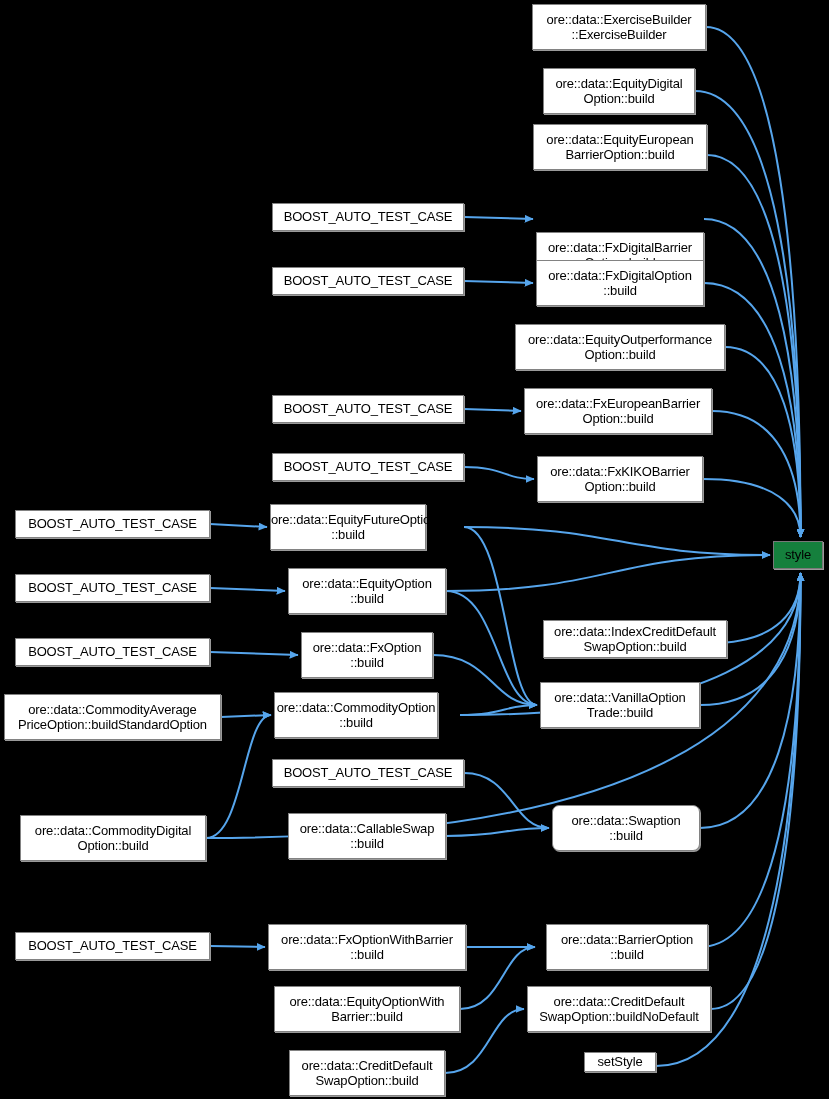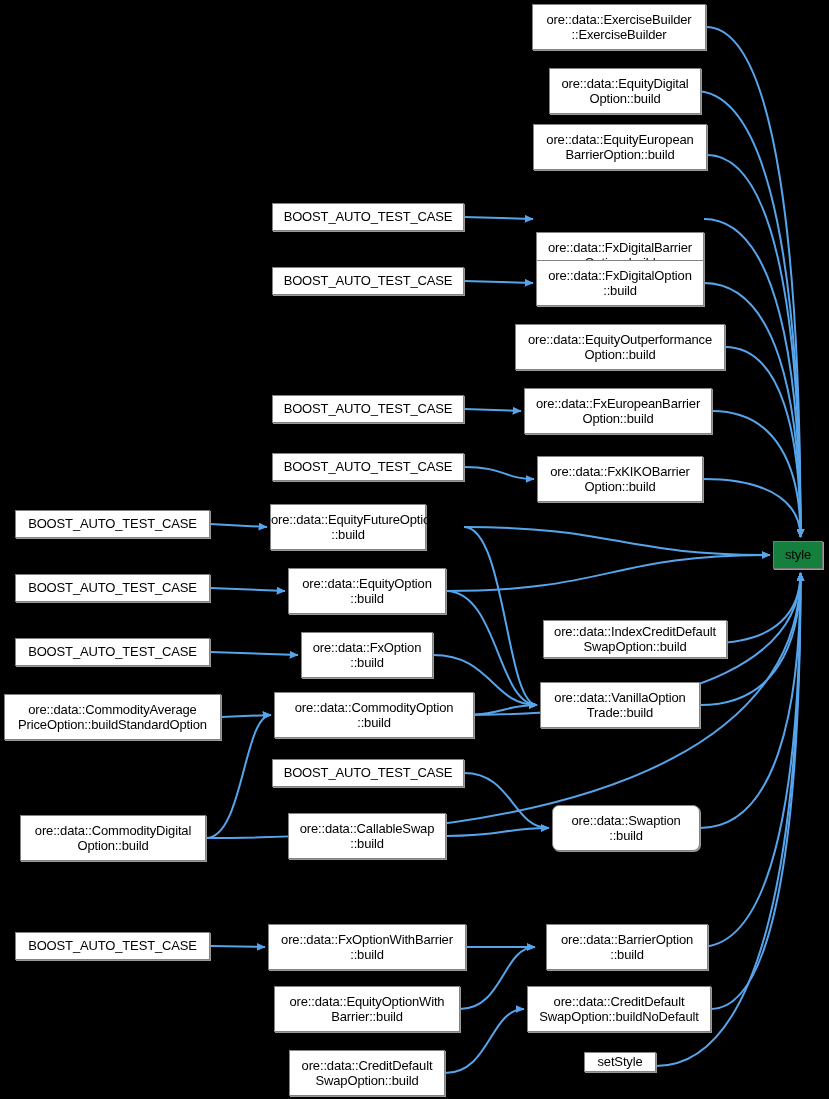--- a/index.html
+++ b/index.html
@@ -73,21 +73,21 @@
         <path d="M460,1009 C502.9,1009 502.9,947 535,947" marker-end="url(#ah)"></path>
         <path d="M711,1009 C778.125,1009 800.5,811 800.5,573" marker-end="url(#ah)"></path>
         <path d="M445,1073 C490.1,1073 490.1,1009 524,1009" marker-end="url(#ah)"></path>
         <path d="M656,1066 C764.375,1066 800.5,842.35 800.5,573" marker-end="url(#ah)"></path>
       </g>
   </svg>
   <div id="node-layer">
       <div class="node" style="left: 532px; top: 4px; width: 174px; height: 46px;">
         <span>ore::data::ExerciseBuilder<br>::ExerciseBuilder</span>
       </div>
-      <div class="node" style="left: 543px; top: 68px; width: 152px; height: 46px; margin-left: 6px;">
+      <div class="node" style="left: 543px; top: 68px; width: 152px; height: 46px;">
         <span>ore::data::EquityDigital<br>Option::build</span>
       </div>
       <div class="node" style="left: 533px; top: 124px; width: 174px; height: 46px;">
         <span>ore::data::EquityEuropean<br>BarrierOption::build</span>
       </div>
       <div class="node line1" style="left: 272px; top: 203px; width: 192px; height: 28px;">
         <span>BOOST_AUTO_TEST_CASE</span>
       </div>
       <div class="node" style="left: 536px; top: 196px; width: 168px; height: 46px; margin-top: 36px;">
         <span>ore::data::FxDigitalBarrier<br>Option::build</span>
@@ -130,21 +130,21 @@
       </div>
       <div class="node line1" style="left: 15px; top: 638px; width: 195px; height: 28px;">
         <span>BOOST_AUTO_TEST_CASE</span>
       </div>
       <div class="node" style="left: 301px; top: 632px; width: 132px; height: 46px;">
         <span>ore::data::FxOption<br>::build</span>
       </div>
       <div class="node" style="left: 4px; top: 694px; width: 217px; height: 46px;">
         <span>ore::data::CommodityAverage<br>PriceOption::buildStandardOption</span>
       </div>
-      <div class="node" style="left: 274px; top: 692px; width: 200px; height: 46px;">
+      <div class="node" style="left: 274px; top: 692px; width: 164px; height: 46px;">
         <span>ore::data::CommodityOption<br>::build</span>
       </div>
       <div class="node" style="left: 540px; top: 682px; width: 160px; height: 46px;">
         <span>ore::data::VanillaOption<br>Trade::build</span>
       </div>
       <div class="node line1" style="left: 272px; top: 759px; width: 192px; height: 28px;">
         <span>BOOST_AUTO_TEST_CASE</span>
       </div>
       <div class="node" style="left: 288px; top: 813px; width: 158px; height: 46px;">
         <span>ore::data::CallableSwap<br>::build</span>

